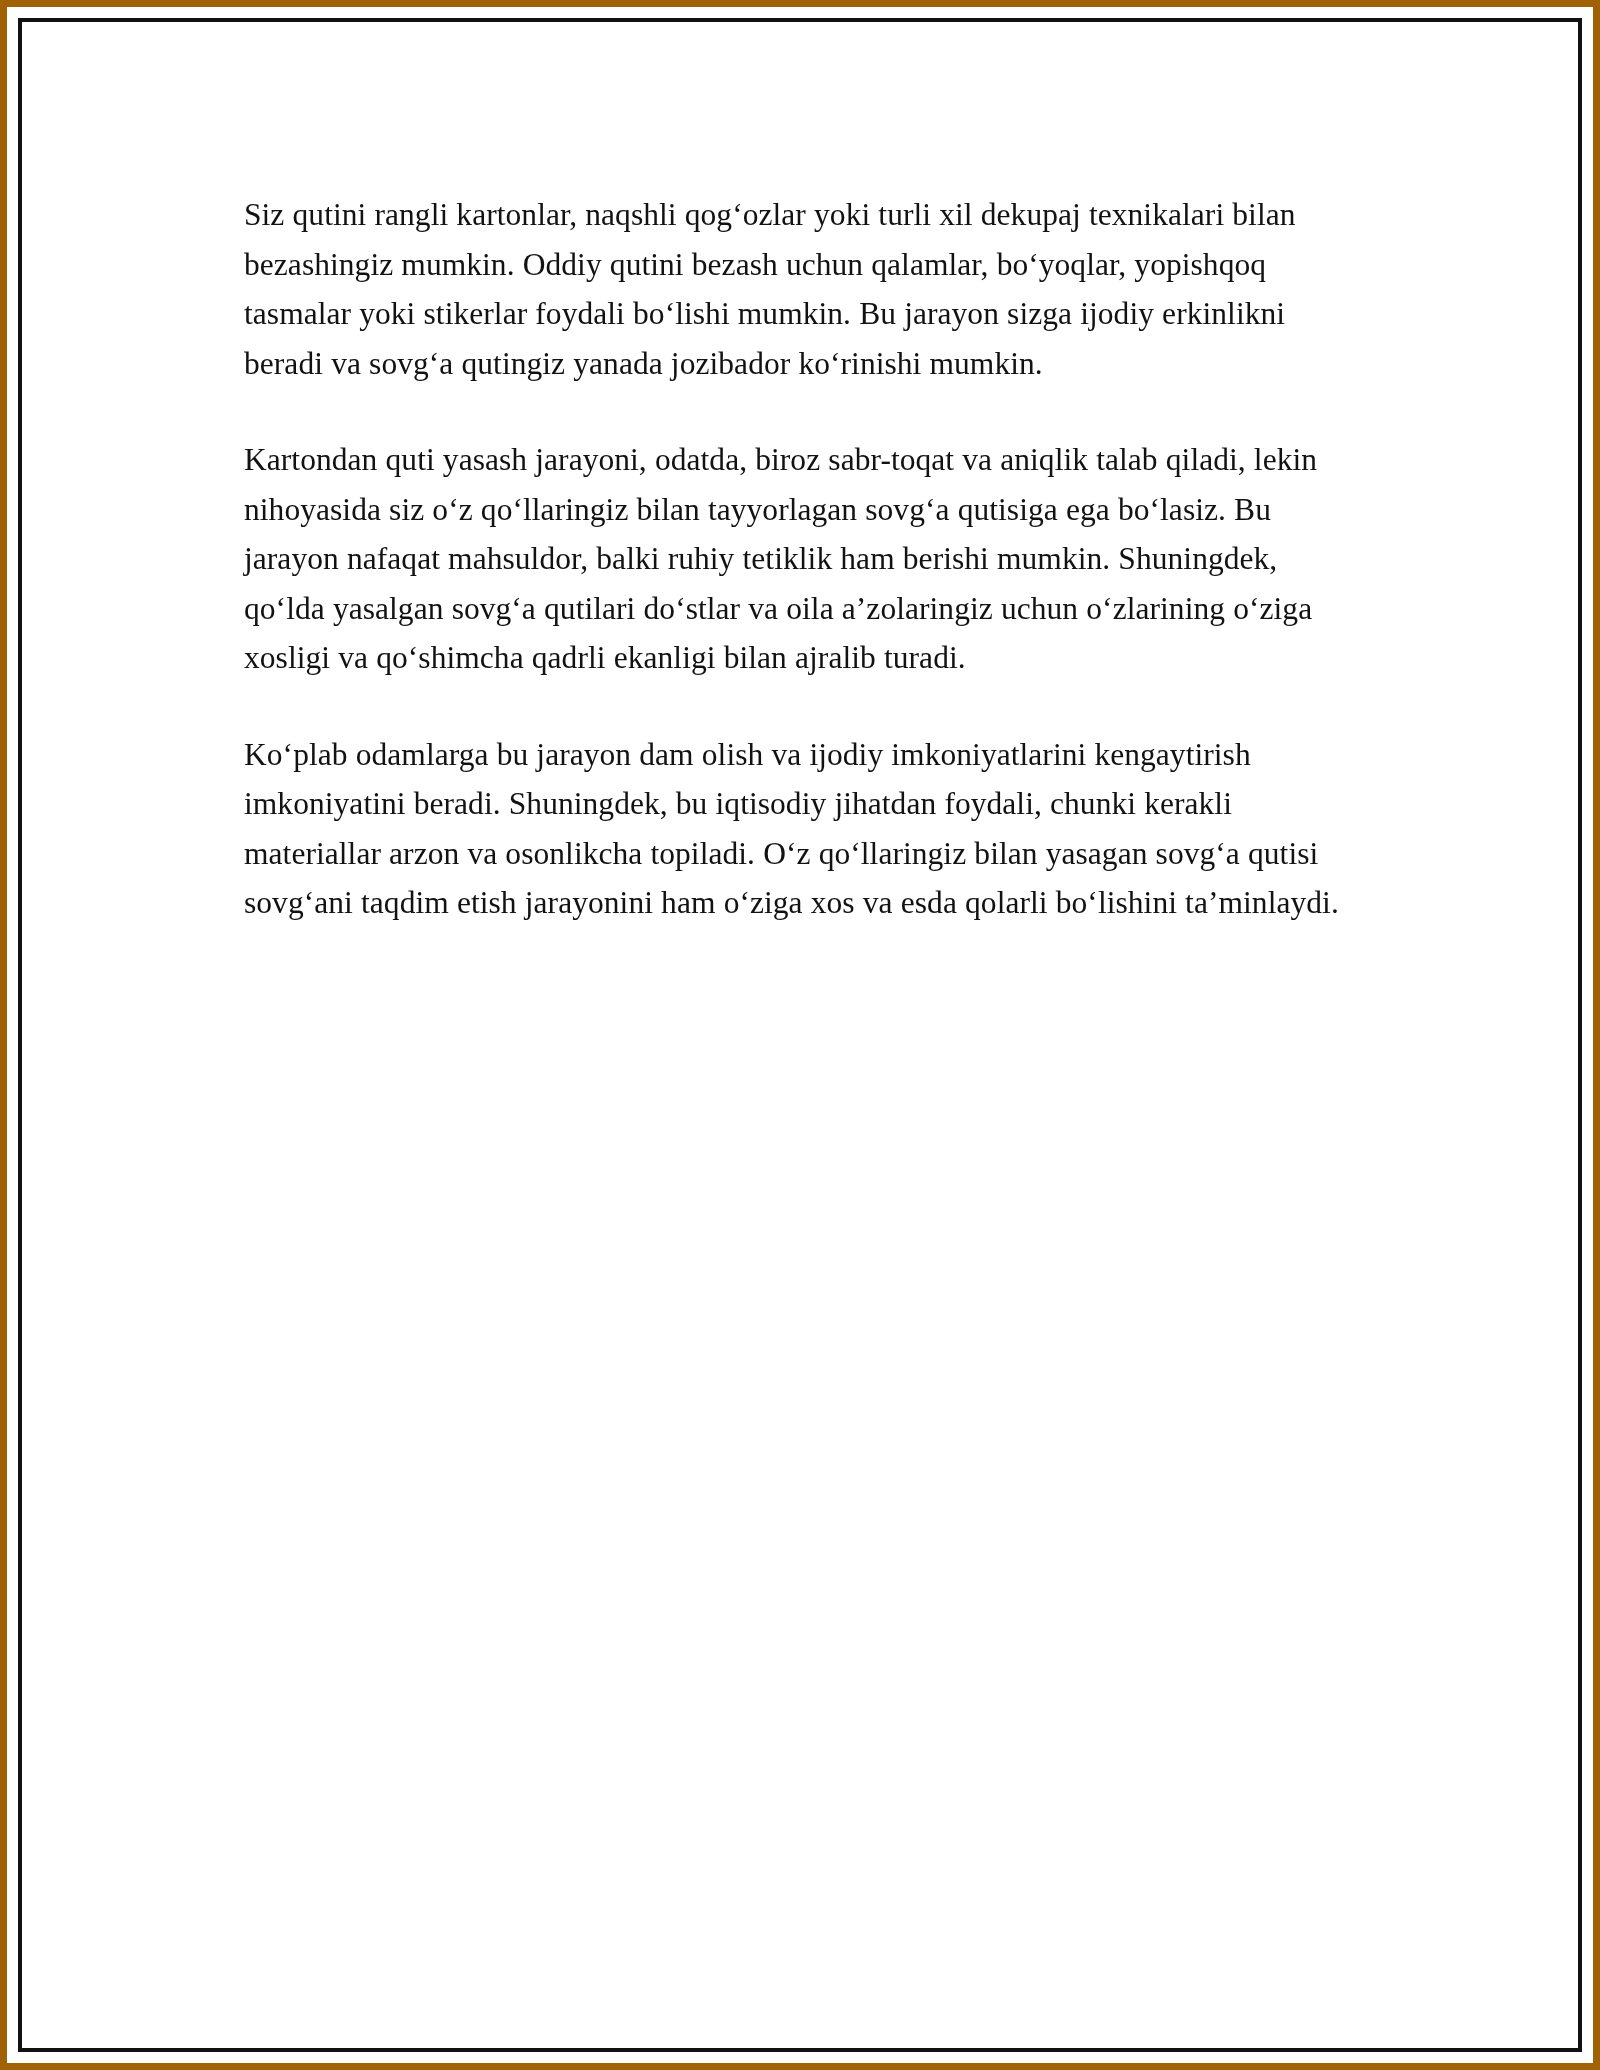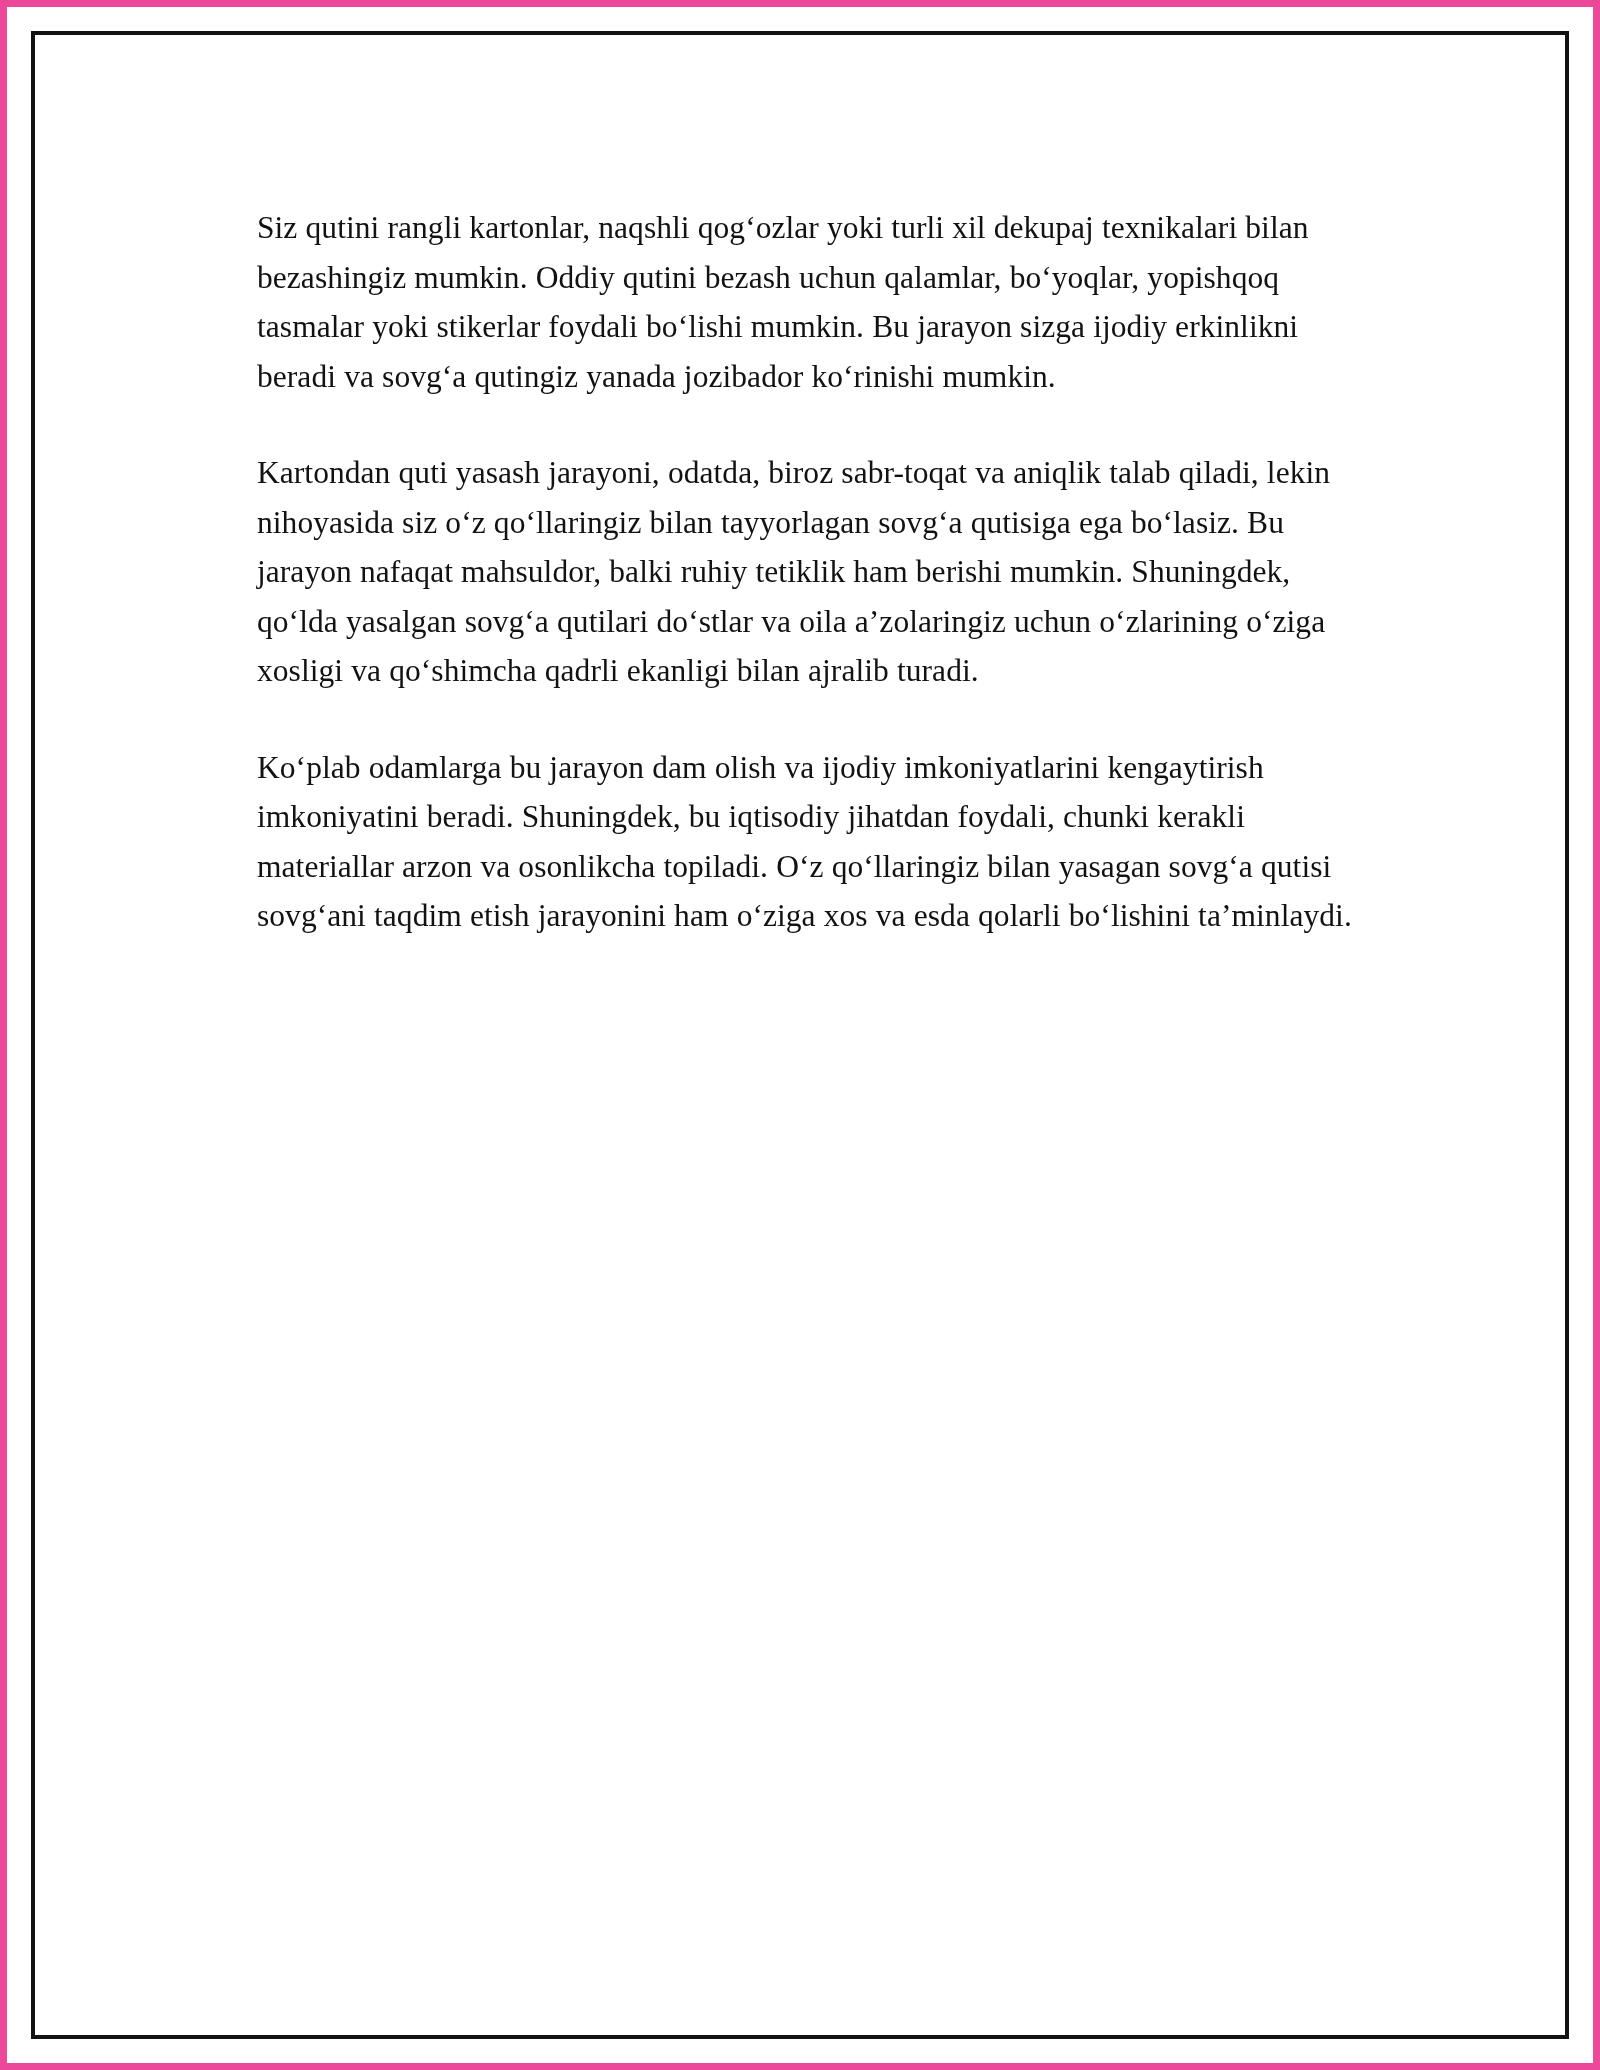--- a/index.html
+++ b/index.html
@@ -13,22 +13,22 @@
     font-family: "Liberation Serif", "DejaVu Serif", serif;
     -webkit-font-smoothing: antialiased;
   }
 
   
   .page-frame {
     box-sizing: border-box;
     width: 1600px;
     height: 2070px;
     background: #ffffff;
-    border: 7px solid #ec4899;
-    padding: 24px;
+    border: 7px solid #a16207;
+    padding: 11px;
   }
 
   
   .page-sheet {
     box-sizing: border-box;
     width: 100%;
     height: 100%;
     background: #ffffff;
     border: 4px solid #121214;
     position: relative;

